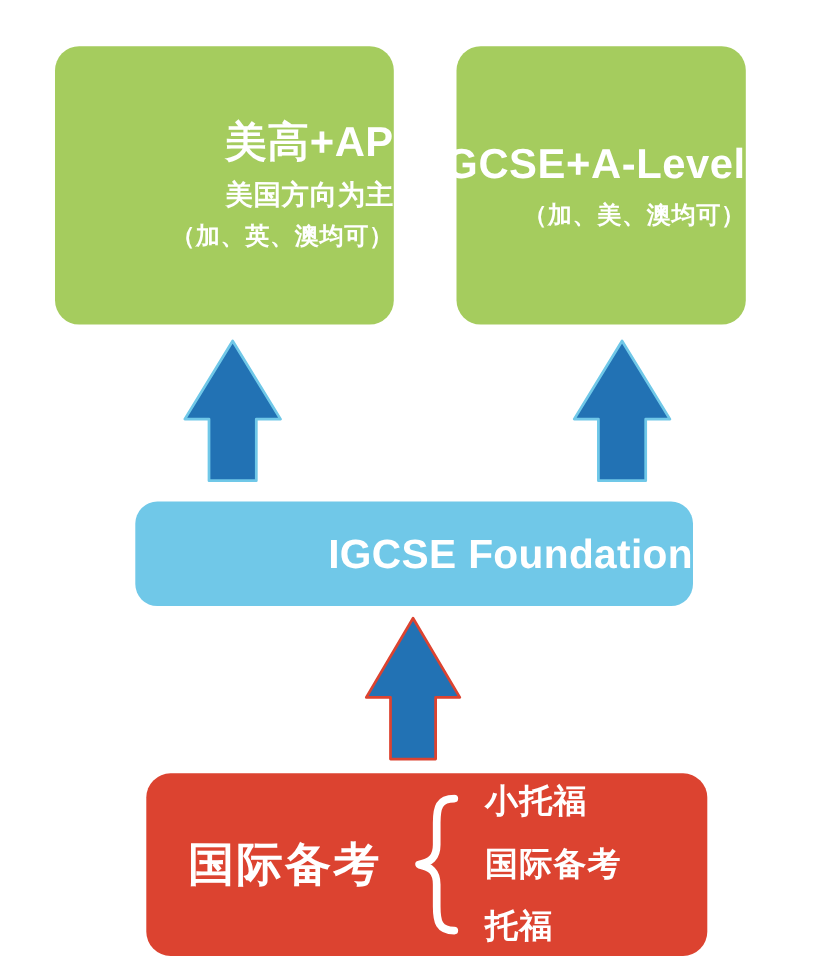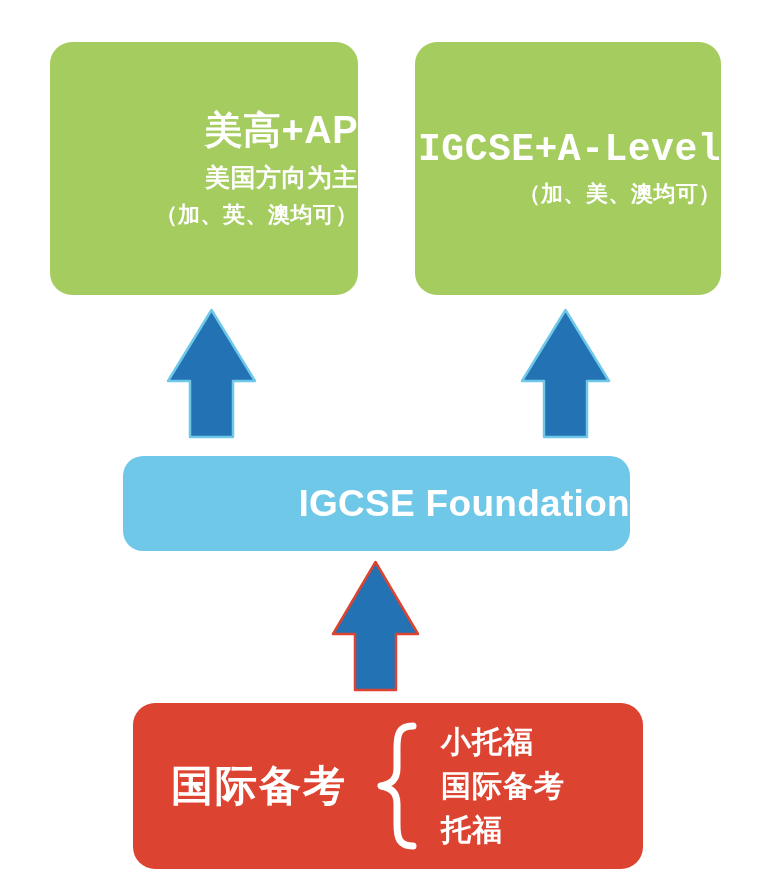--- a/index.html
+++ b/index.html
@@ -38,23 +38,22 @@
   }
   #node-us-track {
     left: 50px;
     top: 42px;
     width: 308px;
     height: 253px;
   }
   #node-uk-track {
     left: 415px;
     top: 42px;
-    width: 306px;
+    width: 263px;
     height: 253px;
-    font-family: Liberation Mono, monospace;
   }
   .green-box .line {
     display: block;
     white-space: nowrap;
   }
   .green-box .line-main {
     font-size: 38px;
     letter-spacing: 0.5px;
     margin-bottom: 16px;
   }
@@ -104,20 +103,21 @@
     margin-right: 6px;
     display: flex;
     align-items: center;
   }
   #lc-list {
     display: flex;
     flex-direction: column;
     justify-content: space-between;
     align-items: flex-start;
     margin-left: 12px;
+    gap: 13px;
   }
   #lc-list .lc-item {
     font-size: 30px;
     line-height: 1.0;
     letter-spacing: 1px;
     margin: 7px 0;
     white-space: nowrap;
     text-align: left;
   }
   

